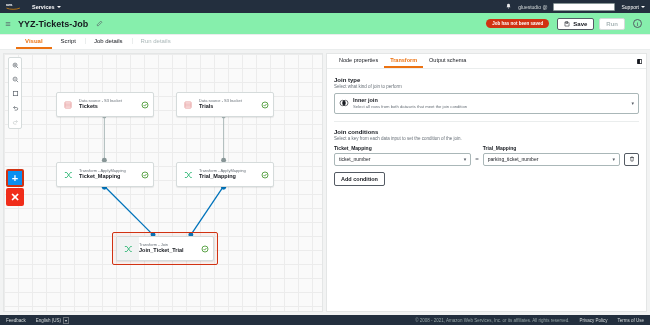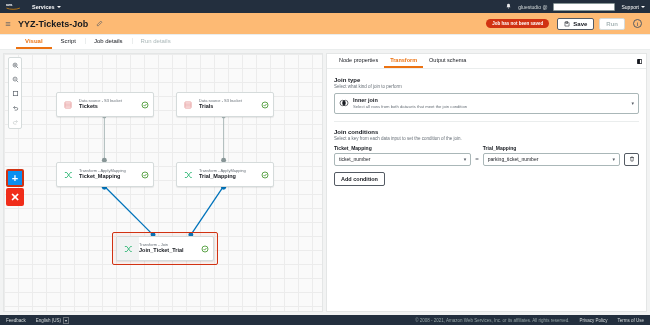--- a/index.html
+++ b/index.html
@@ -37,21 +37,21 @@
   .nav-user { font-size: 5px; color: #d5dbdb; }
   .nav-search-box {
     width: 62px; height: 8px; background: #fff;
     border: 1px solid #879596; border-radius: 1px;
   }
   .nav-support { display: flex; align-items: center; gap: 2px; font-size: 5px; color: #fff; }
   .caret { width: 0; height: 0; border-left: 2px solid transparent; border-right: 2px solid transparent; border-top: 2.5px solid currentColor; display:inline-block; }
 
   
   .job-header {
-    background: #fdba74;
+    background: #86efac;
     height: 22px;
     display: flex;
     align-items: center;
     padding: 0 8px 0 0;
     border-bottom: 1px solid #eaeded;
   }
   .hamburger {
     width: 16px; height: 22px;
     display: flex; align-items: center; justify-content: center;
     color: #545b64;

